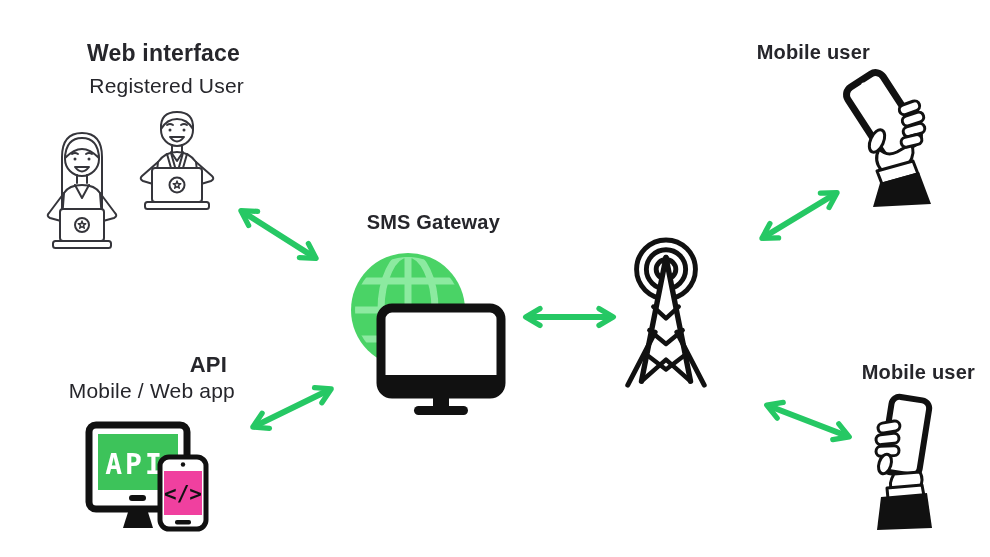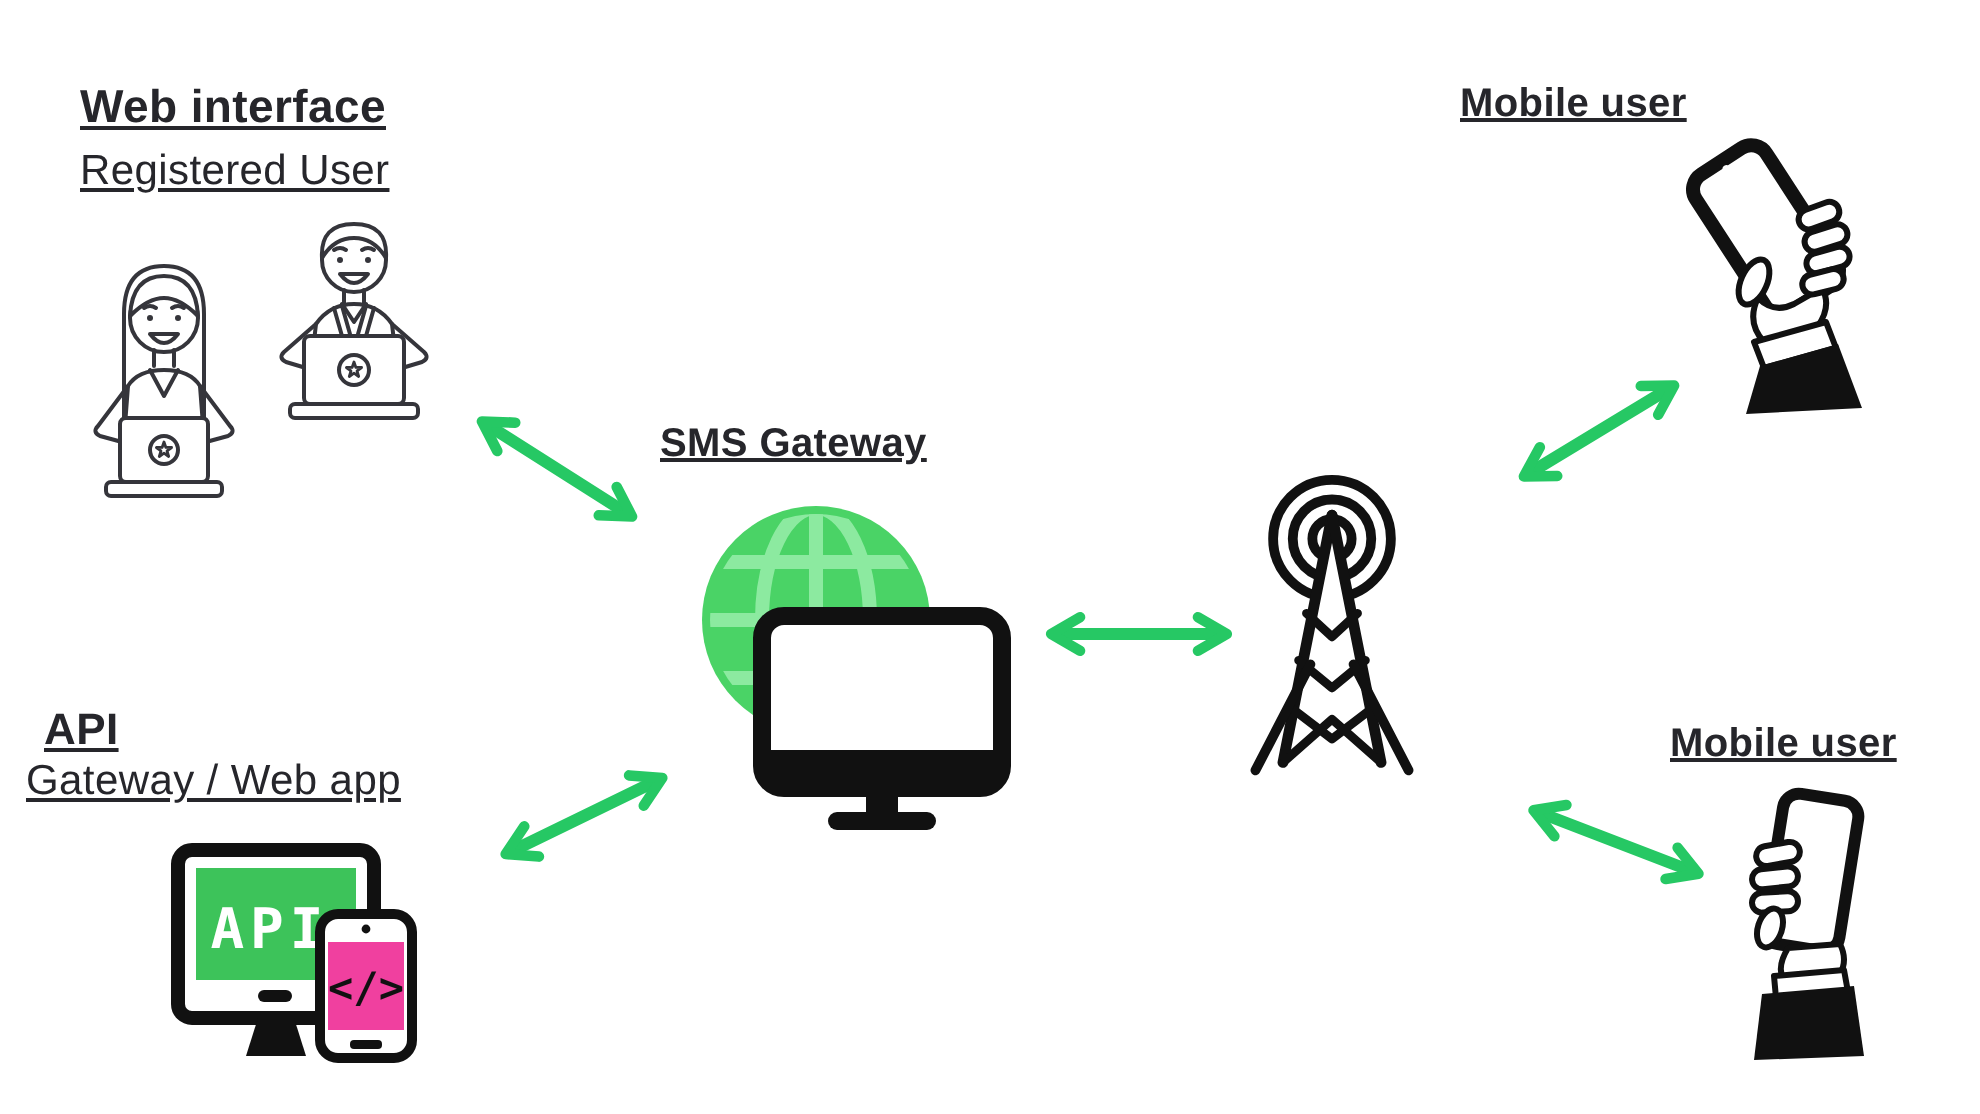--- a/index.html
+++ b/index.html
@@ -1,41 +1,41 @@
 <!DOCTYPE html>
 <html><head>
 <meta charset="utf-8">
 <style>
   html,body{margin:0;padding:0;background:#ffffff;}
   .canvas{
     position:relative;width:990px;height:557px;background:#ffffff;overflow:hidden;
     font-family:"Liberation Sans","DejaVu Sans",sans-serif;color:#26262b;
   }
-  .lbl{position:absolute;text-align:left;line-height:1.15;letter-spacing:.2px;white-space:nowrap;text-decoration:underline;}
+  .lbl{position:absolute;text-align:right;line-height:1.15;letter-spacing:.2px;white-space:nowrap;}
   .abs{position:absolute;}
   svg{display:block;}
   .mono{font-family:"DejaVu Sans Mono","Liberation Mono",monospace;}
 </style>
 </head>
 <body>
 
 <div class="canvas">
 
   <div class="lbl" style="left:40px;top:40px;width:200px;font-size:23px;font-weight:700;">Web interface</div>
   <div class="lbl" style="left:330px;top:211px;width:170px;font-size:20px;font-weight:700;">SMS Gateway</div>
 
   <div class="lbl" style="left:40px;top:74px;width:204px;font-size:21px;">Registered User</div>
 
   <div class="lbl" style="left:730px;top:41px;width:140px;font-size:20px;font-weight:700;">Mobile user</div>
 
 
   <div class="lbl" style="left:835px;top:361px;width:140px;font-size:20px;font-weight:700;">Mobile user</div>
 
   <div class="lbl" style="left:22px;top:352px;width:205px;font-size:22px;font-weight:700;">API</div>
-  <div class="lbl" style="left:13px;top:379px;width:222px;font-size:21px;">Gateway / Web app</div>
+  <div class="lbl" style="left:13px;top:379px;width:222px;font-size:21px;">Mobile / Web app</div>
 
   <svg class="abs" style="left:36px;top:121px;" width="92" height="132" viewBox="0 0 92 132" fill="none" stroke="#35353b" stroke-width="2" stroke-linecap="round" stroke-linejoin="round">
     <path d="M26,95 Q26,99 30,99 L62,99 Q66,99 66,95 L66,36 Q66,12 46,12 Q26,12 26,36 Z" fill="#fff"></path>
     <circle cx="46" cy="38" r="17" fill="#fff"></circle>
     <path d="M29,37 Q30,17 46,17 Q62,17 63,37 Q54,28 46,28 Q38,28 29,37 Z" fill="#fff"></path>
     <path d="M36,33 Q39,31 42,33"></path>
       <path d="M50,33 Q53,31 56,33"></path>
     <circle cx="39" cy="38" r="1.5" fill="#35353b" stroke="none"></circle>
     <circle cx="53" cy="38" r="1.5" fill="#35353b" stroke="none"></circle>
     <path d="M39,46 Q46,55 53,46 Z" fill="#fff"></path>

